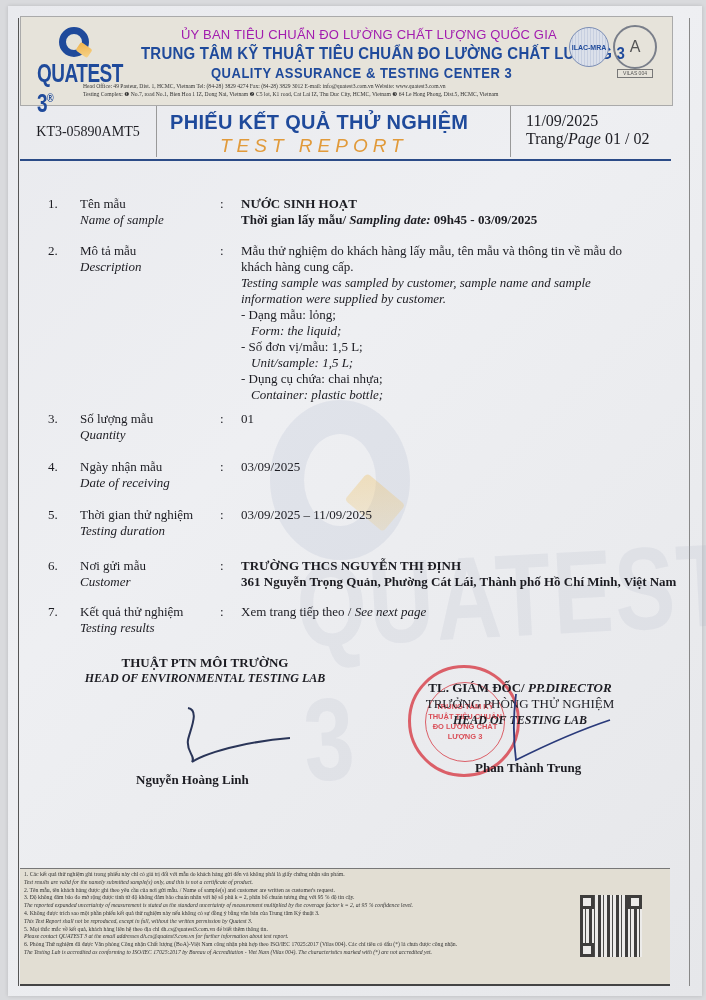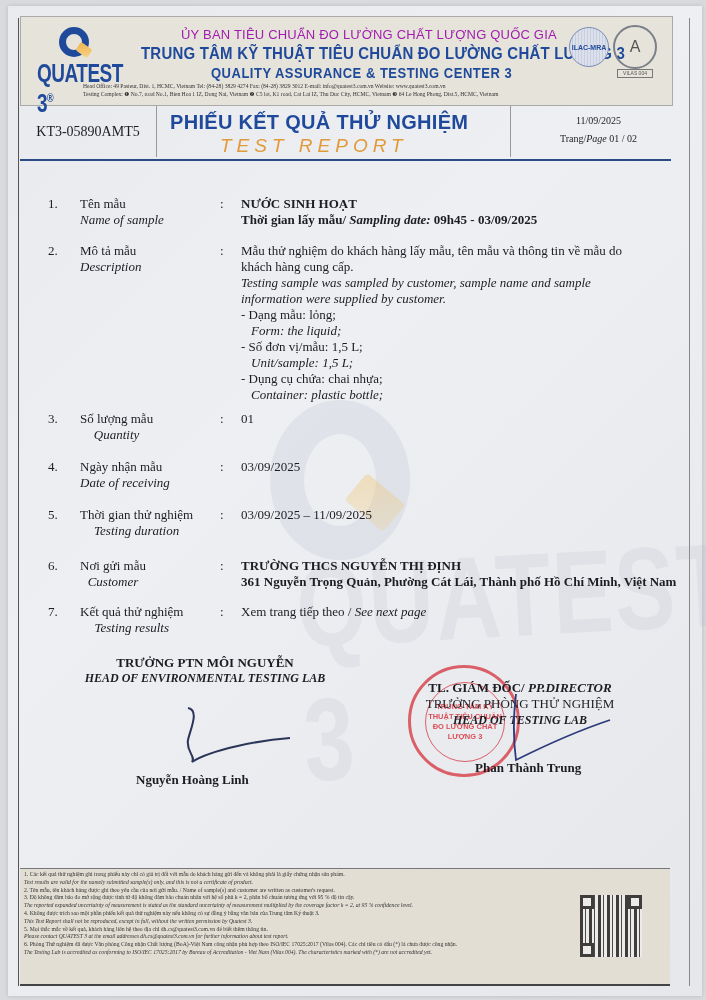--- a/index.html
+++ b/index.html
@@ -88,29 +88,29 @@
   }
   .tb-vn {
     position:absolute; left:30px; top:5px; font-family:"Liberation Sans", sans-serif; font-weight:bold;
     font-size:20px; color:#1f4a9b; letter-spacing:0.3px;
   }
   .tb-en {
     position:absolute; left:80px; top:29px; font-family:"Liberation Sans", sans-serif; font-weight:normal;
     font-style:italic; font-size:19px; color:#e19a3a; letter-spacing:5px;
   }
   .tb-meta {
-    position:absolute; left:506px; top:6px; width:145px; text-align:center; font-size:10px; line-height:18px;
+    position:absolute; left:506px; top:6px; width:145px; text-align:left; font-size:16px; line-height:18px;
   }
   .tb-meta i { font-style:italic; }
 
   
   .row { position:absolute; left:0; width:706px; font-size:13px; line-height:16px; }
   .num { position:absolute; left:48px; }
   .lbl { position:absolute; left:80px; }
-  .lbl .en { font-style:italic; display:block;text-align:center; }
+  .lbl .en { font-style:italic; display:block; }
   .colon { position:absolute; left:220px; }
   .val { position:absolute; left:241px; width:440px; }
   .val .b { font-weight:bold; }
   .val .it { font-style:italic; }
   .val .ind { padding-left:10px; font-style:italic; display:block; }
 
   
   .wm-circle {
     position:absolute; left:270px; top:400px; width:140px; height:160px; border-radius:50%;
     border:34px solid rgba(160,170,200,0.18); box-sizing:border-box;
@@ -265,21 +265,21 @@
 </div>
 
 <div class="row" style="top:604px">
   <span class="num">7.</span>
   <span class="lbl"><span>Kết quả thử nghiệm</span><span class="en">Testing results</span></span>
   <span class="colon">:</span>
   <div class="val"><span>Xem trang tiếp theo / </span><i>See next page</i></div>
 </div>
 
 <div class="sig-left">
-  <div class="t1">TRƯỞNG PTN MÔI NGUYỄN</div>
+  <div class="t1">THUẬT PTN MÔI TRƯỜNG</div>
   <div class="t2">HEAD OF ENVIRONMENTAL TESTING LAB</div>
 </div>
 <svg class="sig-svg" style="left:160px;top:700px" width="140" height="70">
   <path d="M28 8 C40 10 30 30 28 40 C26 52 36 56 32 62 C50 50 100 40 130 38" stroke="#2a3558" stroke-width="2" fill="none"></path>
 </svg>
 <div class="name-left">Nguyễn Hoàng Linh</div>
 
 <div class="stamp">
   <div class="stamp-inner">TRUNG TÂM KỸ THUẬT TIÊU CHUẨN ĐO LƯỜNG CHẤT LƯỢNG 3</div>
 </div>

